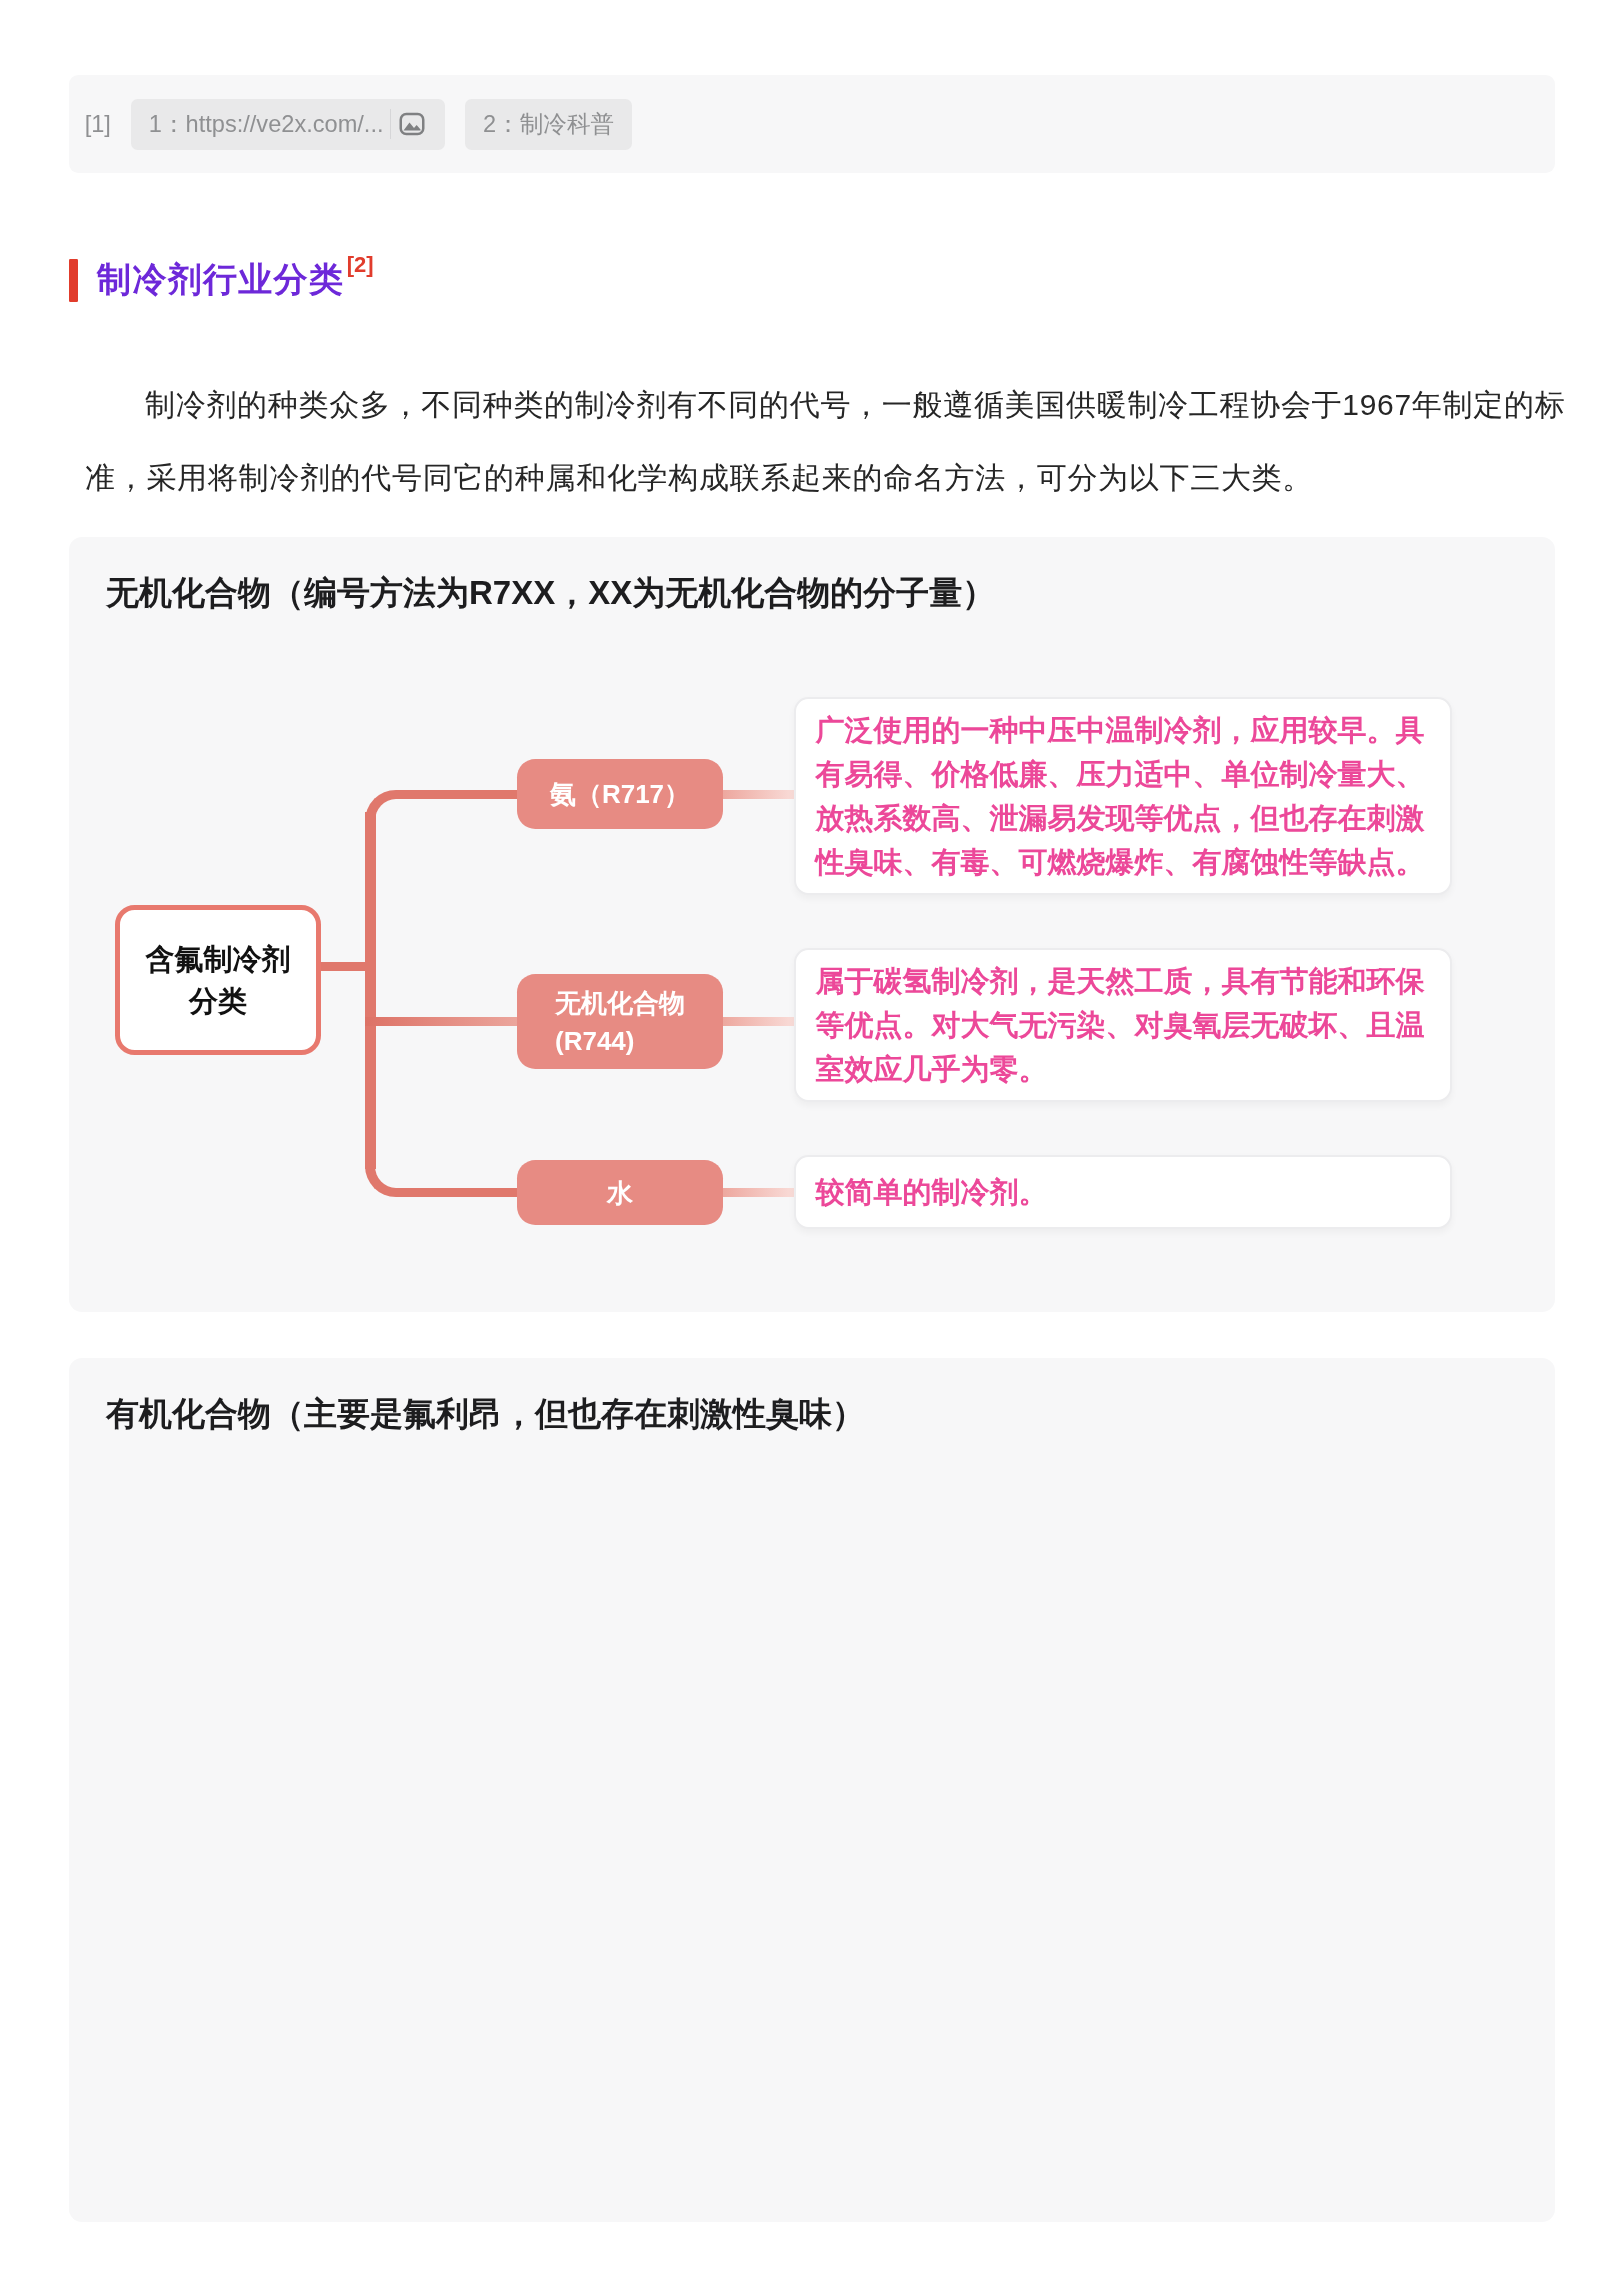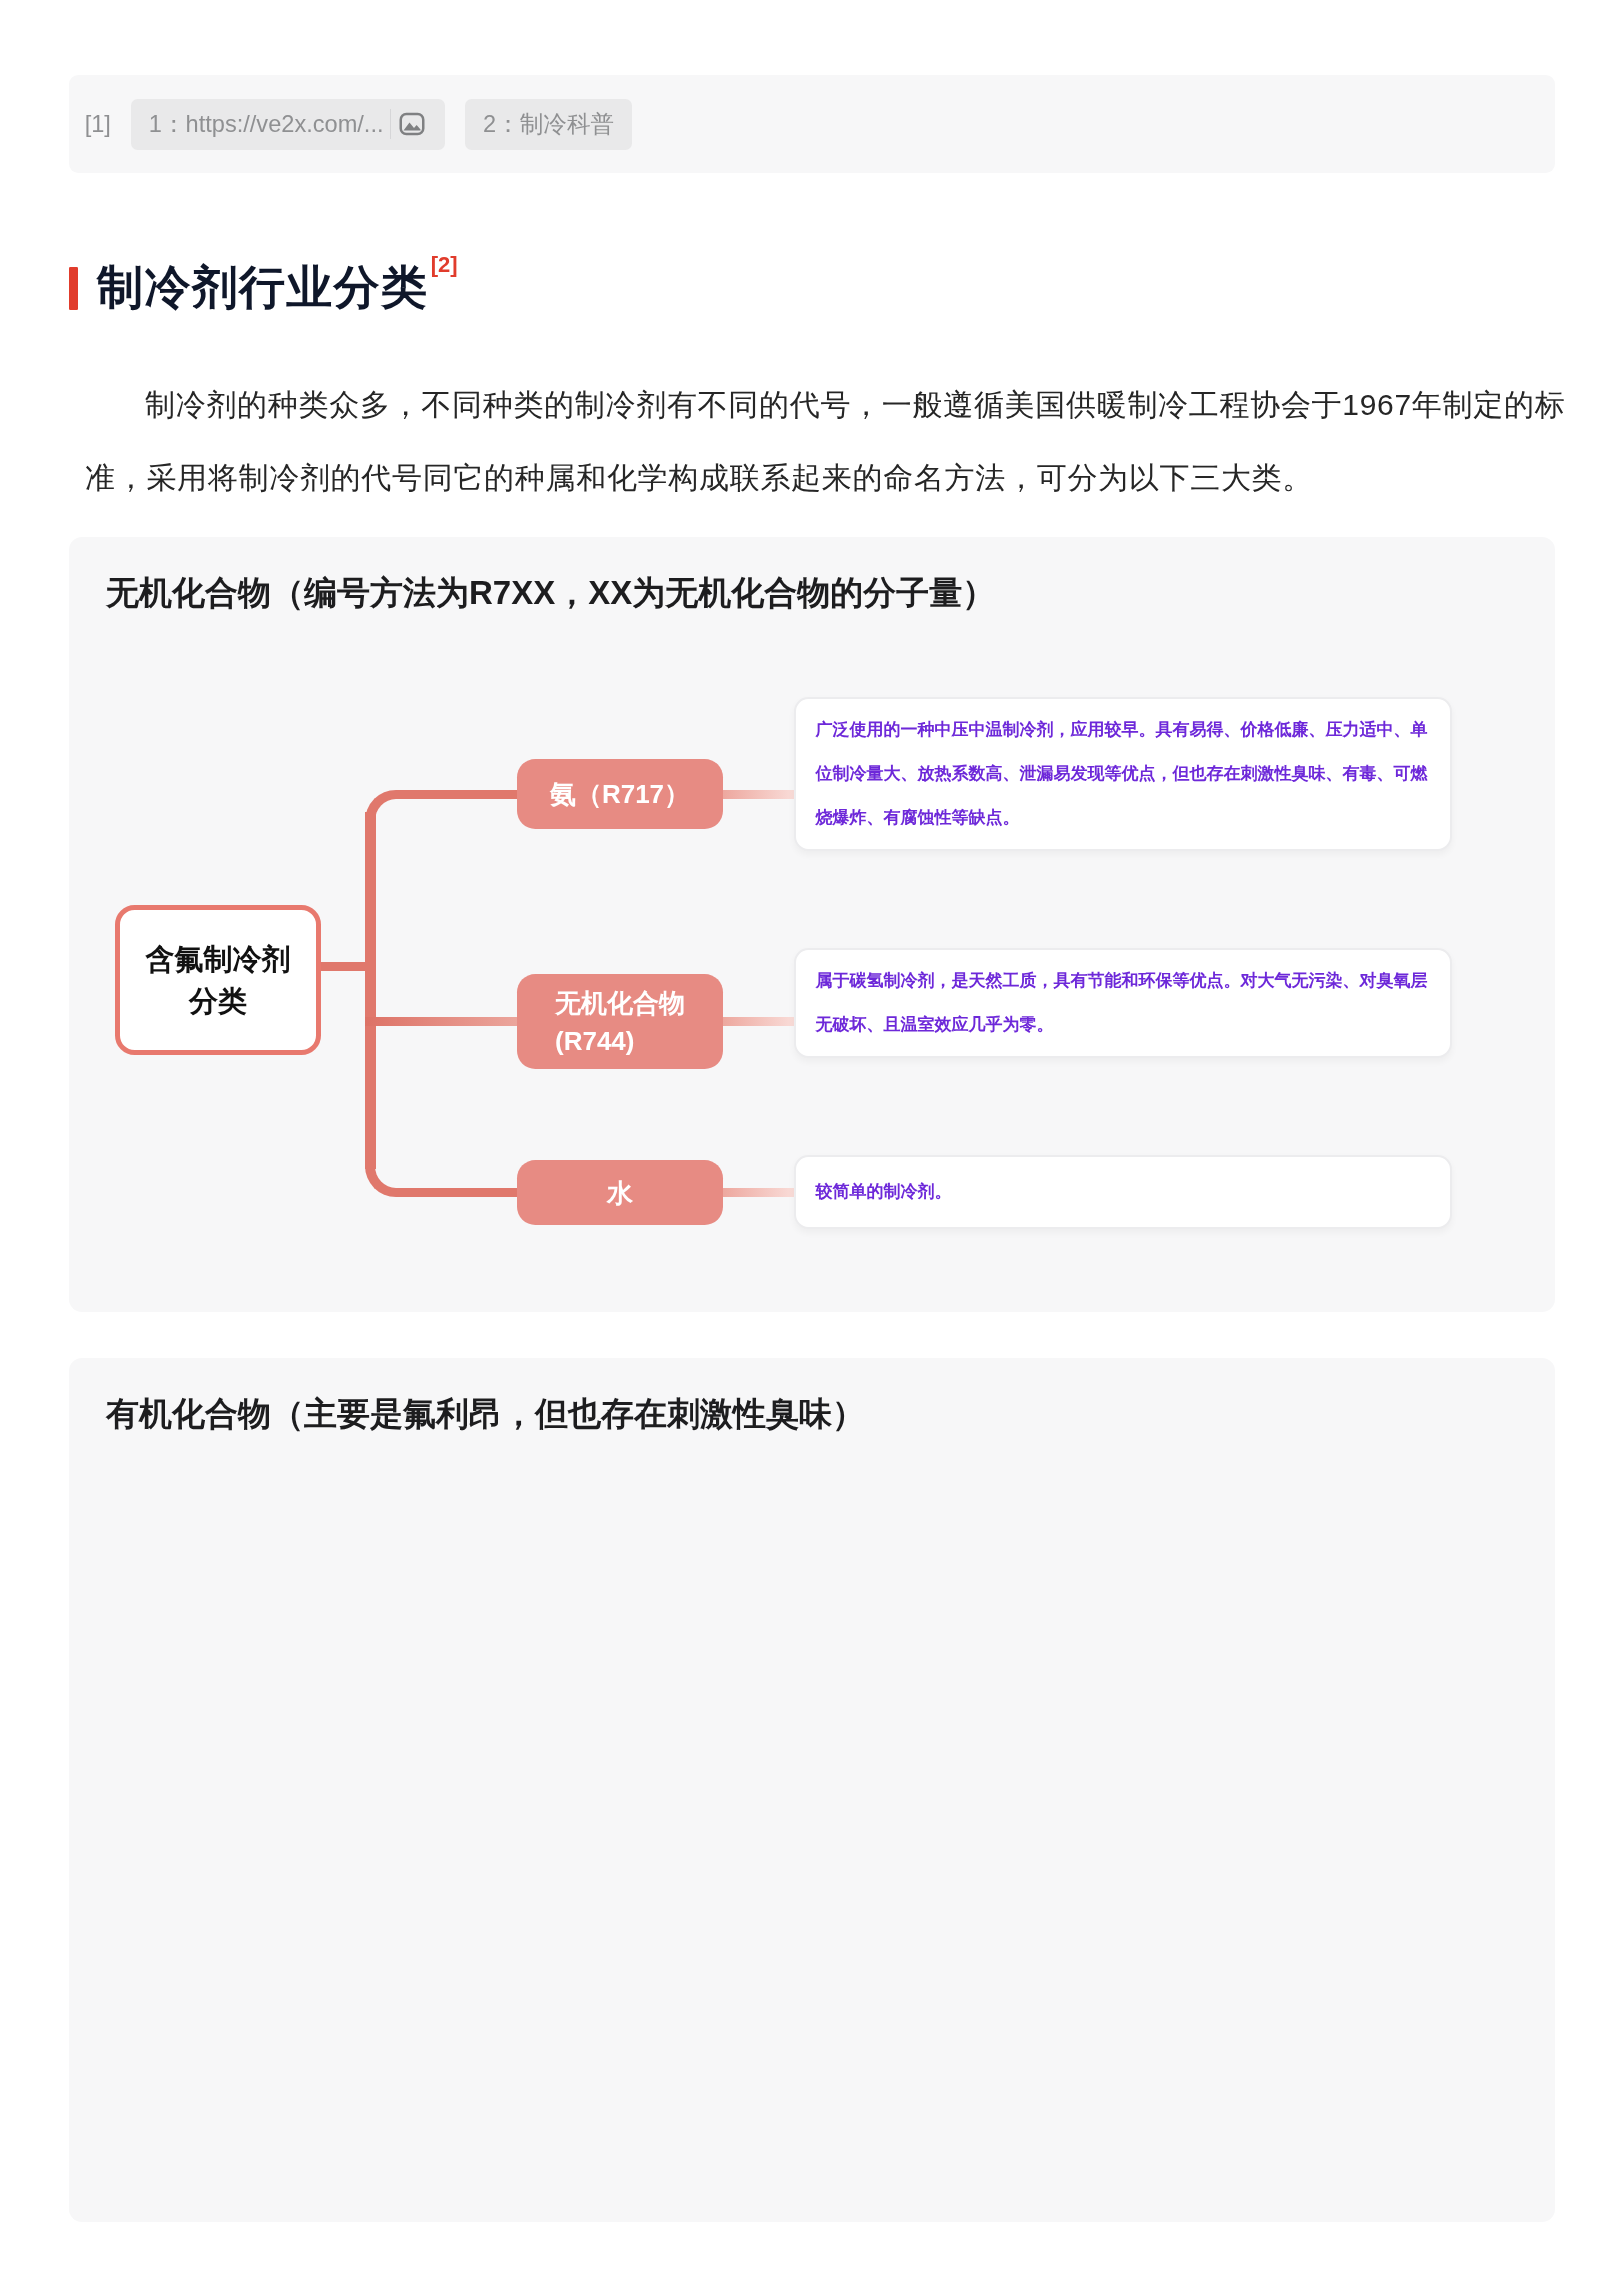--- a/index.html
+++ b/index.html
@@ -30,21 +30,21 @@
   }
   .pill-divider { width:1.3px; height:30px; background:#d6d6d8; }
   .img-icon { display:block; }
 
   
   .heading {
     position:absolute; left:69px; top:257px;
     display:flex; align-items:center;
   }
   .red-bar { width:8.5px; height:43px; background:#e13c2c; margin-right:19.6px; border-radius:1.3px; }
-  .heading-text { font-size:46px; font-weight:700; color:#0f172a; letter-spacing:1.3px;text-align:center; }
+  .heading-text { font-size:34px; font-weight:700; color:#6d28d9; letter-spacing:1.3px;text-align:center; }
   .heading-cite {
     align-self:flex-start; margin-top:-5.2px; margin-left:2.6px;
     color:#e13c2c; font-size:22px; font-weight:700;
   }
 
   
   .intro {
     position:absolute; left:69px; top:352px;
     width:1486px; margin:16px;
     font-size:30px; line-height:73px; color:#262626;
@@ -83,21 +83,21 @@
     white-space:pre-line;
   }
   .node-ammonia { top:222px; height:70px; }
   .node-co2     { top:437px; height:95px; }
   .node-water   { top:623px; height:65px; }
 
   .desc-box {
     position:absolute; left:725px; width:658px;
     background:#ffffff; border:2px solid #ececee; border-radius:14.4px;
     box-sizing:border-box; padding:9.2px 19.6px;
-    font-size:17px; font-weight:700; color:#6d28d9; line-height:44px;
+    font-size:29px; font-weight:700; color:#ec4899; line-height:44px;
     box-shadow:0 3.3px 7.9px rgba(0,0,0,0.04);
   }
   .desc-1 { top:160px; }
   .desc-2 { top:411px; }
   .desc-3 { top:618px; min-height:74px; display:flex; align-items:center; }
 
   
   .stub-root   { position:absolute; left:252px; top:425px; width:46px;  height:9.2px; background:#e0786c; }
   .trunk       { position:absolute; left:296px; top:275px; width:10.5px;  height:357px; background:#e0786c; }
   .elbow-top {

